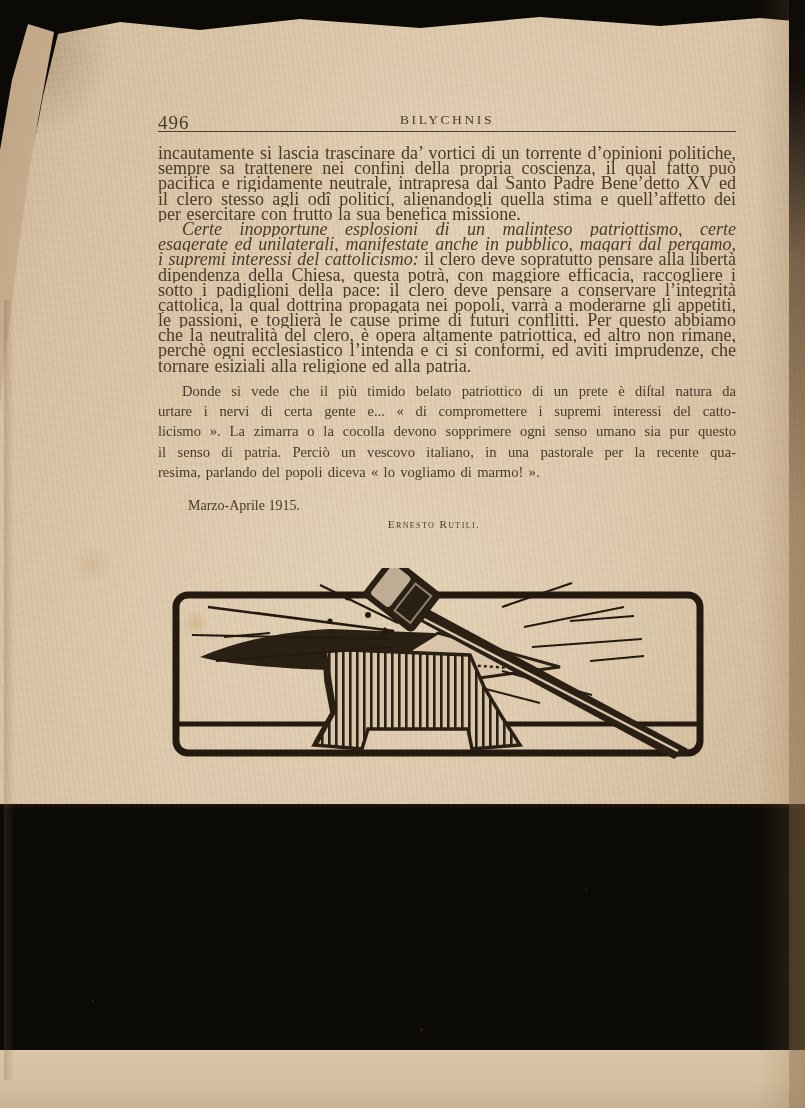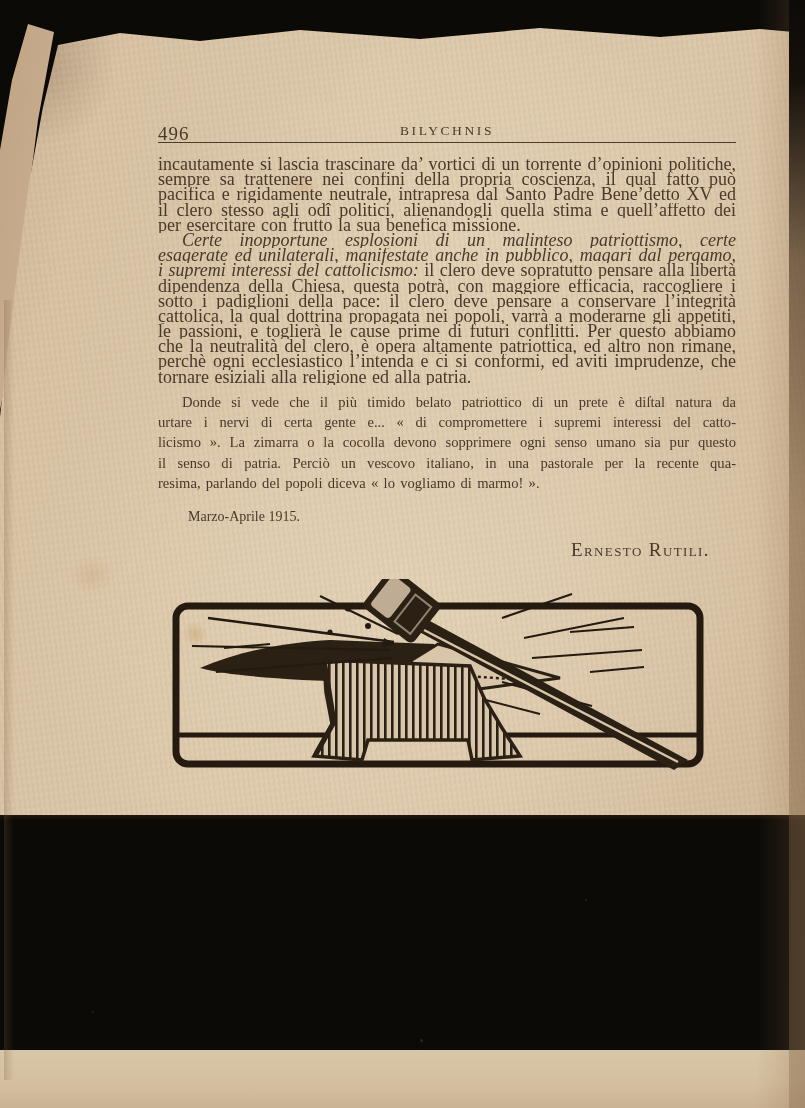--- a/index.html
+++ b/index.html
@@ -13,21 +13,21 @@
     position:absolute;left:0;top:1050px;width:805px;height:58px;
     background:linear-gradient(to bottom,#d9c6a8 0%,#d4c0a0 55%,#c9b394 100%);
   }
   .under-sliver{
     position:absolute;left:0;top:0;width:70px;height:420px;
     background:linear-gradient(100deg,#bda283 0%,#c9ae8f 60%,#cdb294 100%);
     clip-path:polygon(28px 24px,54px 32px,38px 120px,24px 230px,12px 330px,2px 400px,0px 410px,0px 150px,12px 80px);
   }
   
   .page{
-    position:absolute;left:0;top:15px;width:805px;height:800px;
+    position:absolute;left:0;top:4px;width:805px;height:800px;
     background:
       radial-gradient(ellipse 120px 120px at 4% 6%, rgba(110,85,60,.30), transparent 70%),
       radial-gradient(ellipse 430px 300px at 60% 28%, rgba(238,226,200,.35), transparent 72%),
       radial-gradient(ellipse 520px 420px at 52% 74%, rgba(240,229,204,.32), transparent 76%),
       linear-gradient(105deg,#ccb394 0%,#d7c1a3 12%,#dcc8ab 40%,#dbc6a9 70%,#d2bb9c 96%);
     clip-path:polygon(
       58px 30px,120px 18px,200px 26px,300px 15px,420px 24px,540px 13px,660px 22px,760px 14px,805px 18px,
       805px 1080px,560px 1083px,300px 1085px,0px 1077px,
       0px 402px,7px 338px,17px 258px,29px 168px,43px 92px);
     filter:drop-shadow(0 2px 2px rgba(60,40,20,.55));
@@ -69,21 +69,21 @@
   .para .line{
     text-align:justify;text-align-last:justify;overflow:hidden;white-space:normal;
   }
   .para .line.last{text-align-last:left;}
   .para.small .line{font-size:18px;line-height:15.2px;height:15.2px;word-spacing:1px;}
   .para.large{margin-top:7px;}
   .para.large .line{font-size:14.6px;line-height:20.3px;height:20.3px;word-spacing:1.6px;}
   .para .line.indent{padding-left:24px;}
   .para .it{font-style:italic;}
   .dateline{margin-top:16px;padding-left:30px;font-size:14px;}
-  .signature{margin-top:14px;text-align:right;padding-right:26px;font-size:19px;
+  .signature{margin-top:4px;text-align:center;padding-right:26px;font-size:11px;
     font-variant:small-caps;letter-spacing:1.4px;}
   
   .vignette{position:absolute;left:172px;top:564px;width:532px;height:198px;}
 </style>
 </head>
 <body>
 
 <div class="under-page"></div>
 <div class="under-sliver"></div>
 

